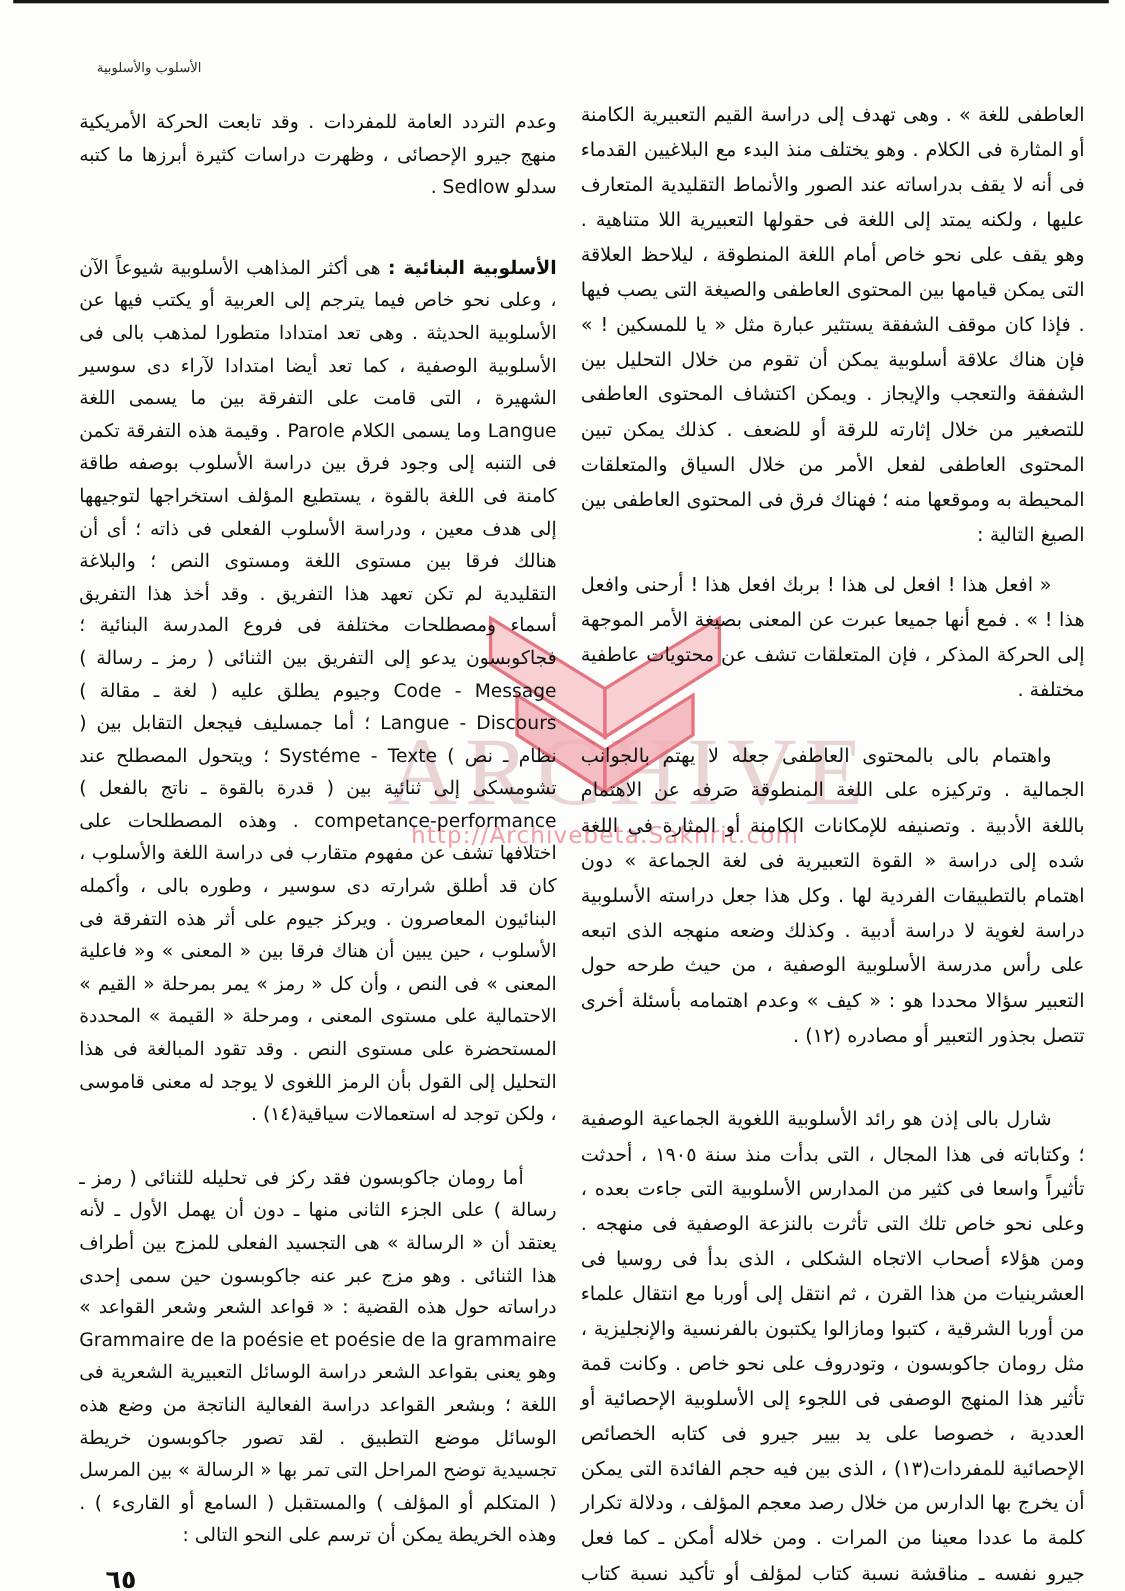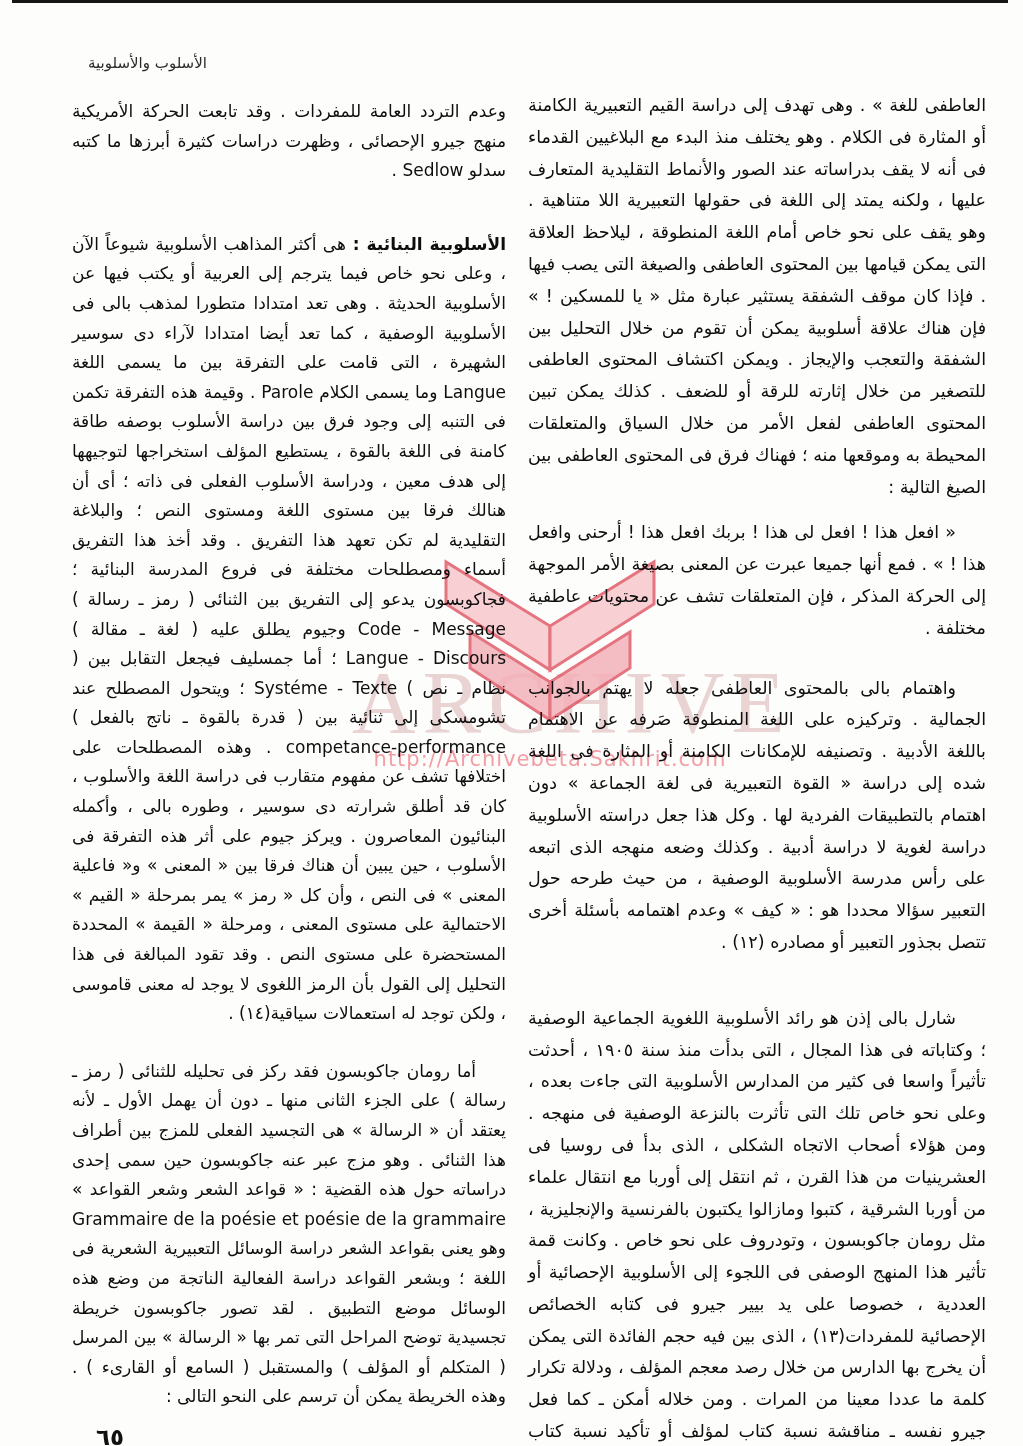--- a/index.html
+++ b/index.html
@@ -14,21 +14,21 @@
     position: absolute; inset: 0;
     background: #fdfdfc;
   }
   .scan-top-line {
     position: absolute; top: 0; left: 12px;
     width: 996px; height: 3px;
     background: #161616;
   }
   .running-header {
     position: absolute; top: 54px; left: 88px;
-    font-size: 15px; color: #2b2b2b;
+    font-size: 12px; color: #2b2b2b;
     direction: rtl;
   }
   .col {
     position: absolute;
     direction: rtl;
     text-align: justify;
     color: #0e0e0e;
     z-index: 2;
   }
   .col p { margin: 0; }

